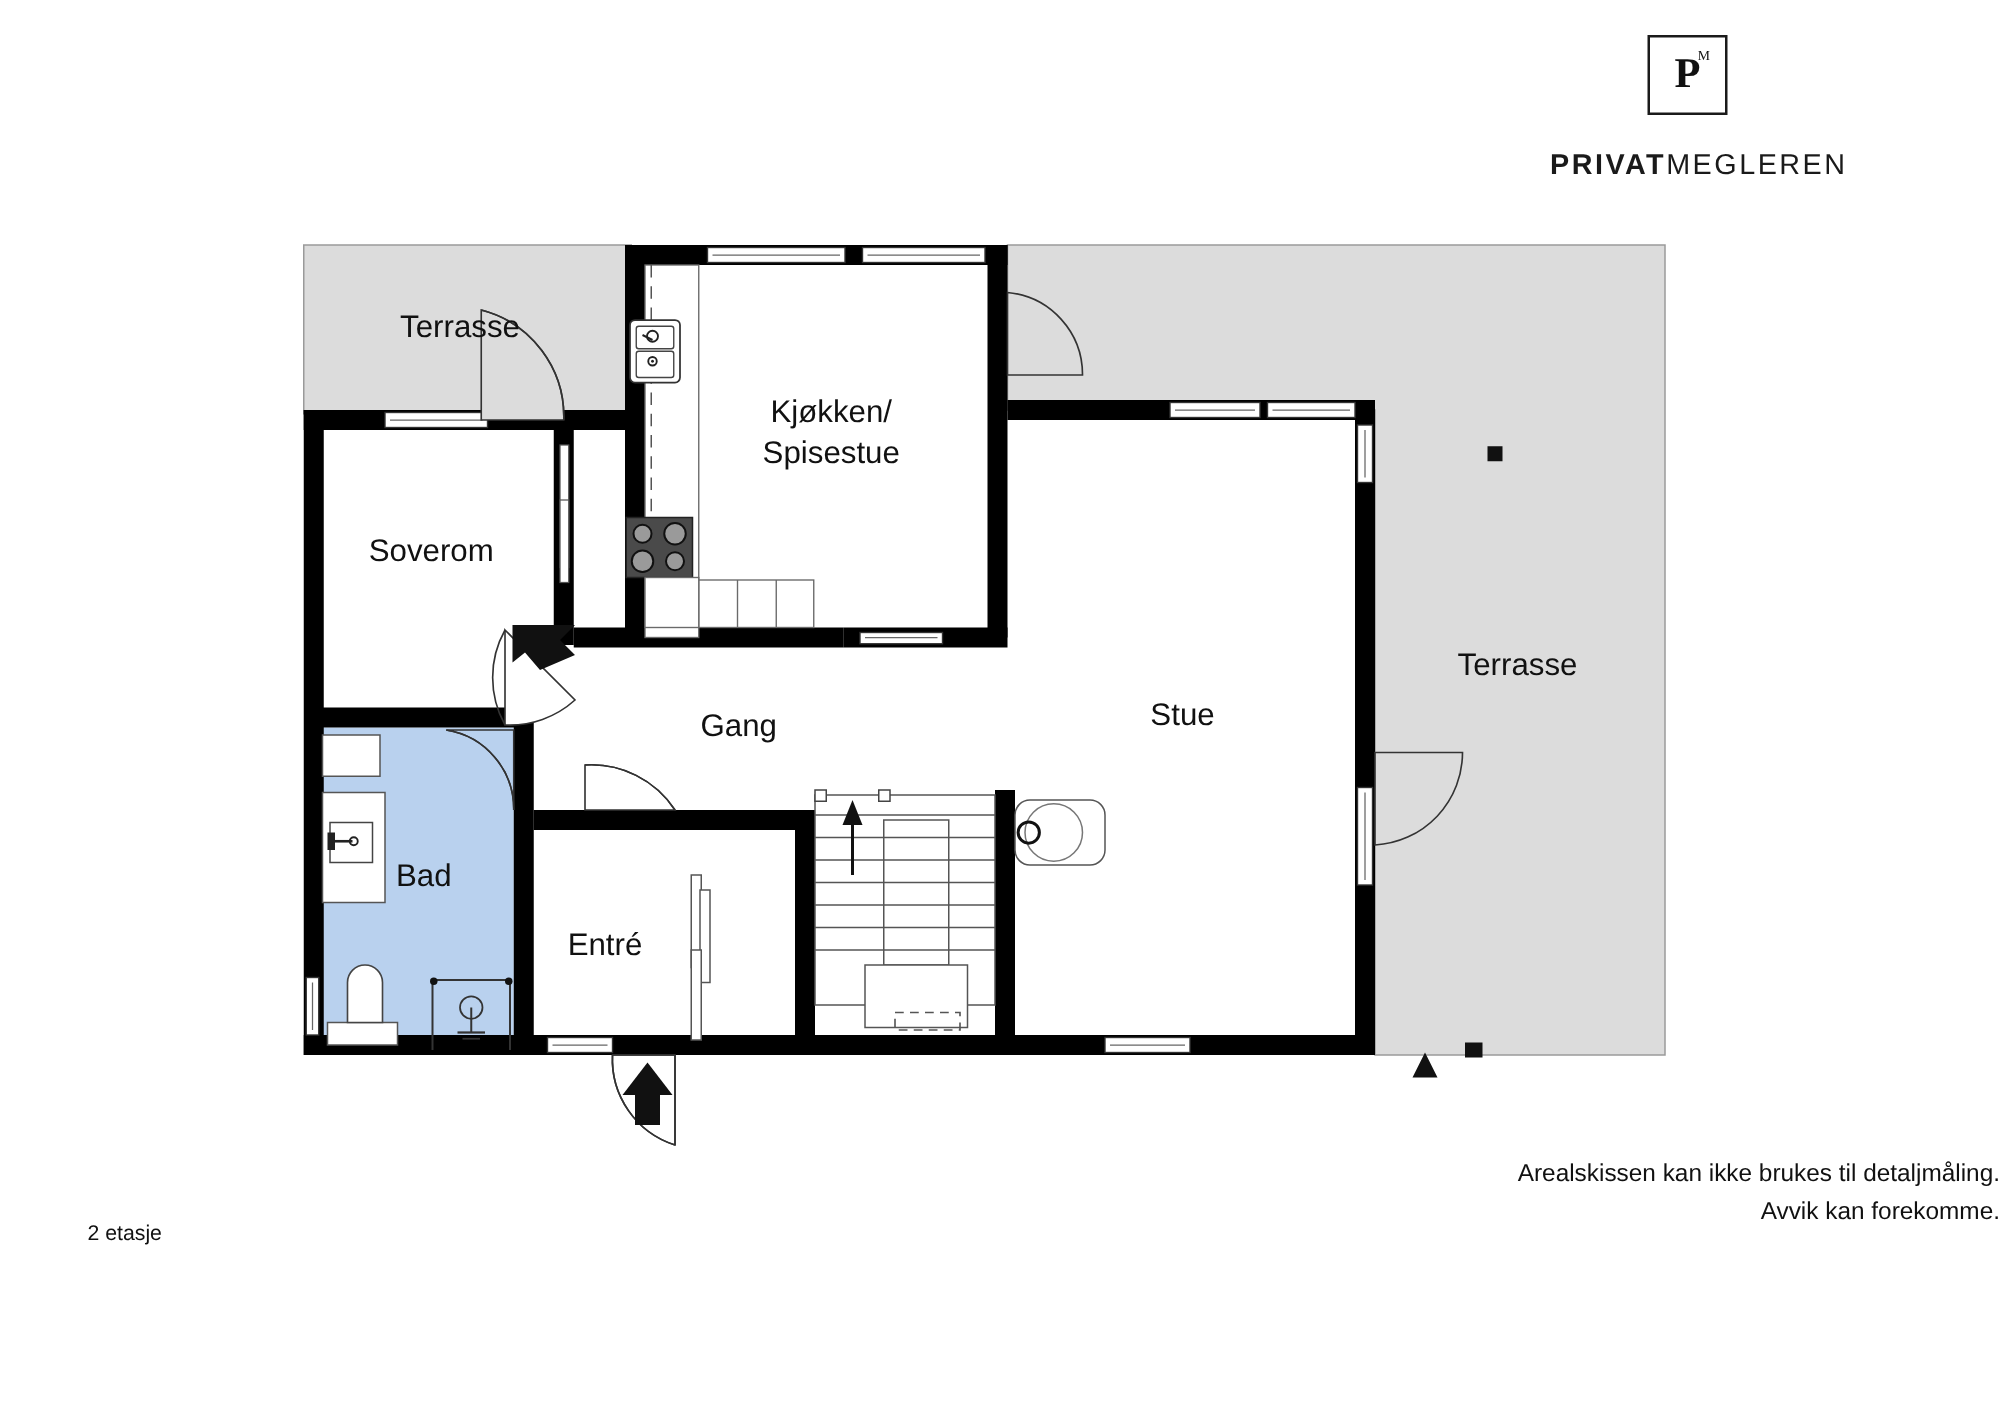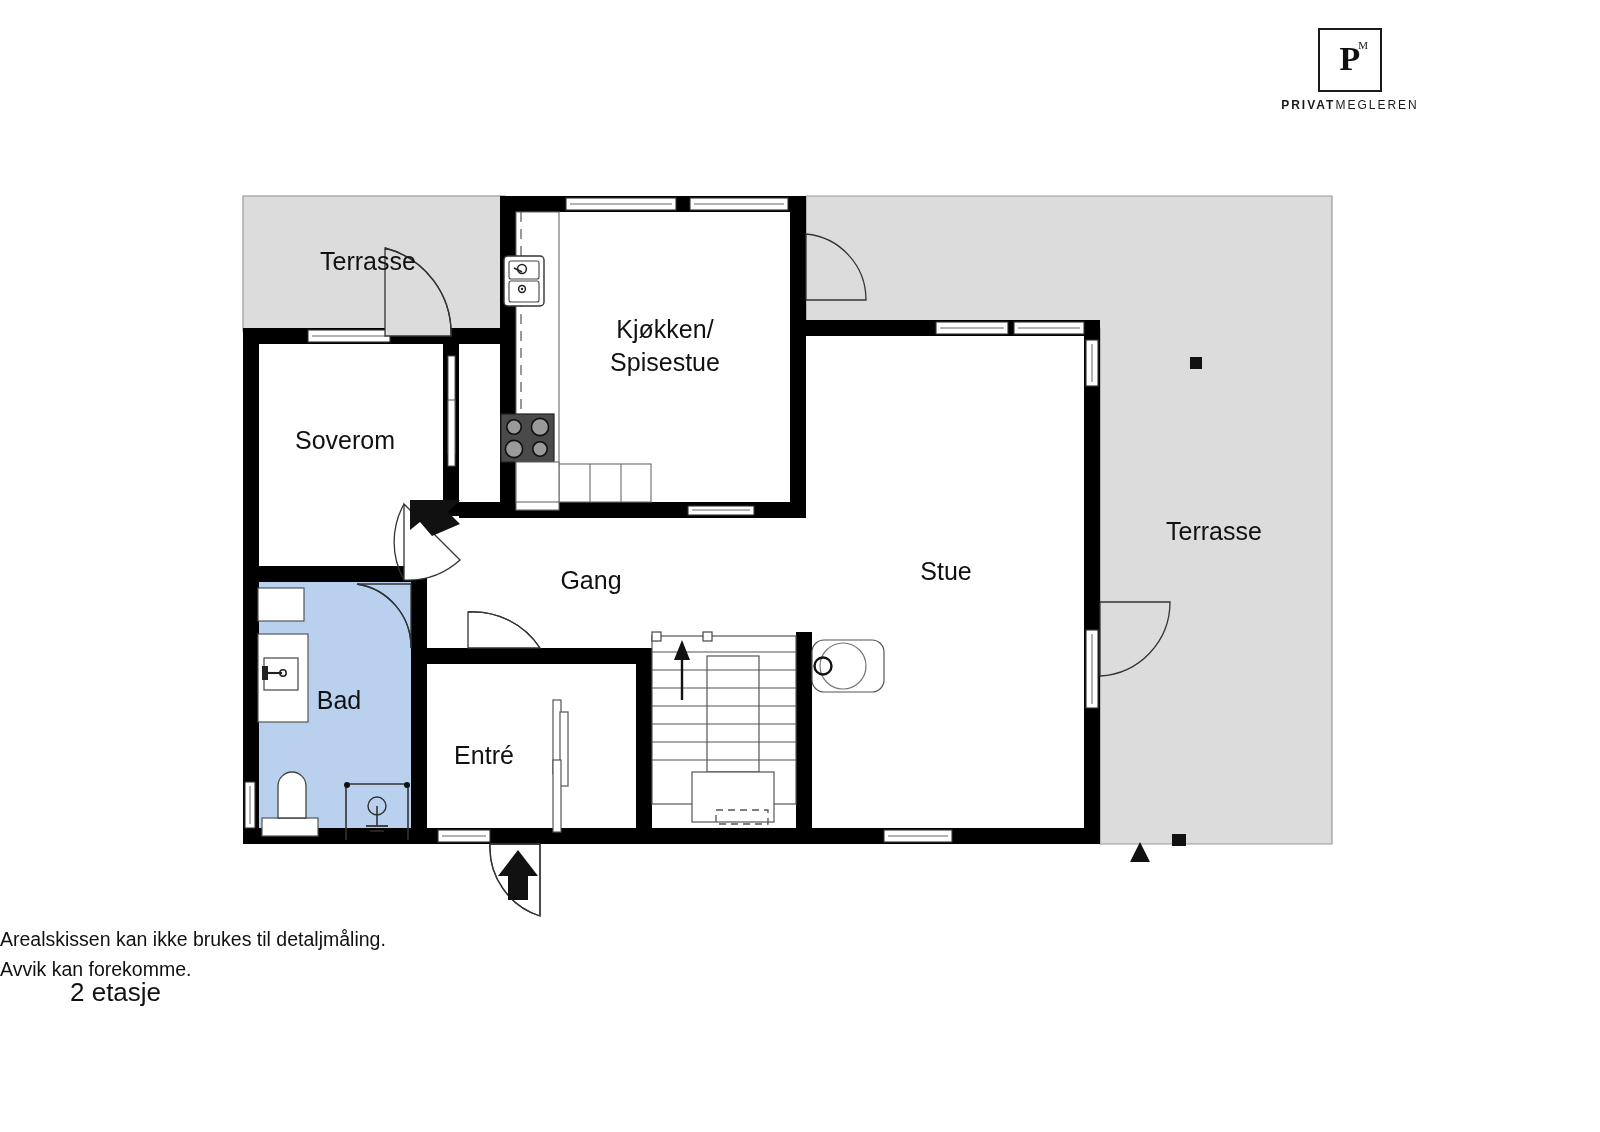--- a/index.html
+++ b/index.html
@@ -47,22 +47,22 @@
   #brand .logo-m {
     position: absolute;
     right: 12px;
     top: 10px;
     font-family: "Liberation Serif", serif;
     font-size: 11px;
     color: #111;
     line-height: 1;
   }
   #brand .wordmark {
-    margin-top: 6px;
-    font-size: 12px;
+    margin-top: 26px;
+    font-size: 23px;
     letter-spacing: 2.0px;
     color: #1a1a1a;
     white-space: nowrap;
   }
   #brand .wordmark .b { font-weight: bold; }
   #brand .wordmark .l { font-weight: normal; }
 
   
   #plan {
     position: absolute;
@@ -78,32 +78,32 @@
     font-size: 25px;
     fill: #111111;
     text-anchor: middle;
     dominant-baseline: middle;
   }
 
   
   .note {
     position: absolute;
     width: 100%;
-    text-align: left;
+    text-align: right;
     font-size: 19.5px;
     color: #111;
     font-family: "Liberation Sans", sans-serif;
   }
   #note-line1 { top: 928px; }
   #note-line2 { top: 958px; }
   #floor-label {
     position: absolute;
     left: 70px;
     top: 977px;
-    font-size: 26px;
+    font-size: 17px;
     color: #111;
     font-family: "Liberation Sans", sans-serif;
   }
 </style>
 </head>
 <body>
 
 <div id="brand">
   <div class="logo-box">
     <span class="logo-p">P</span>

